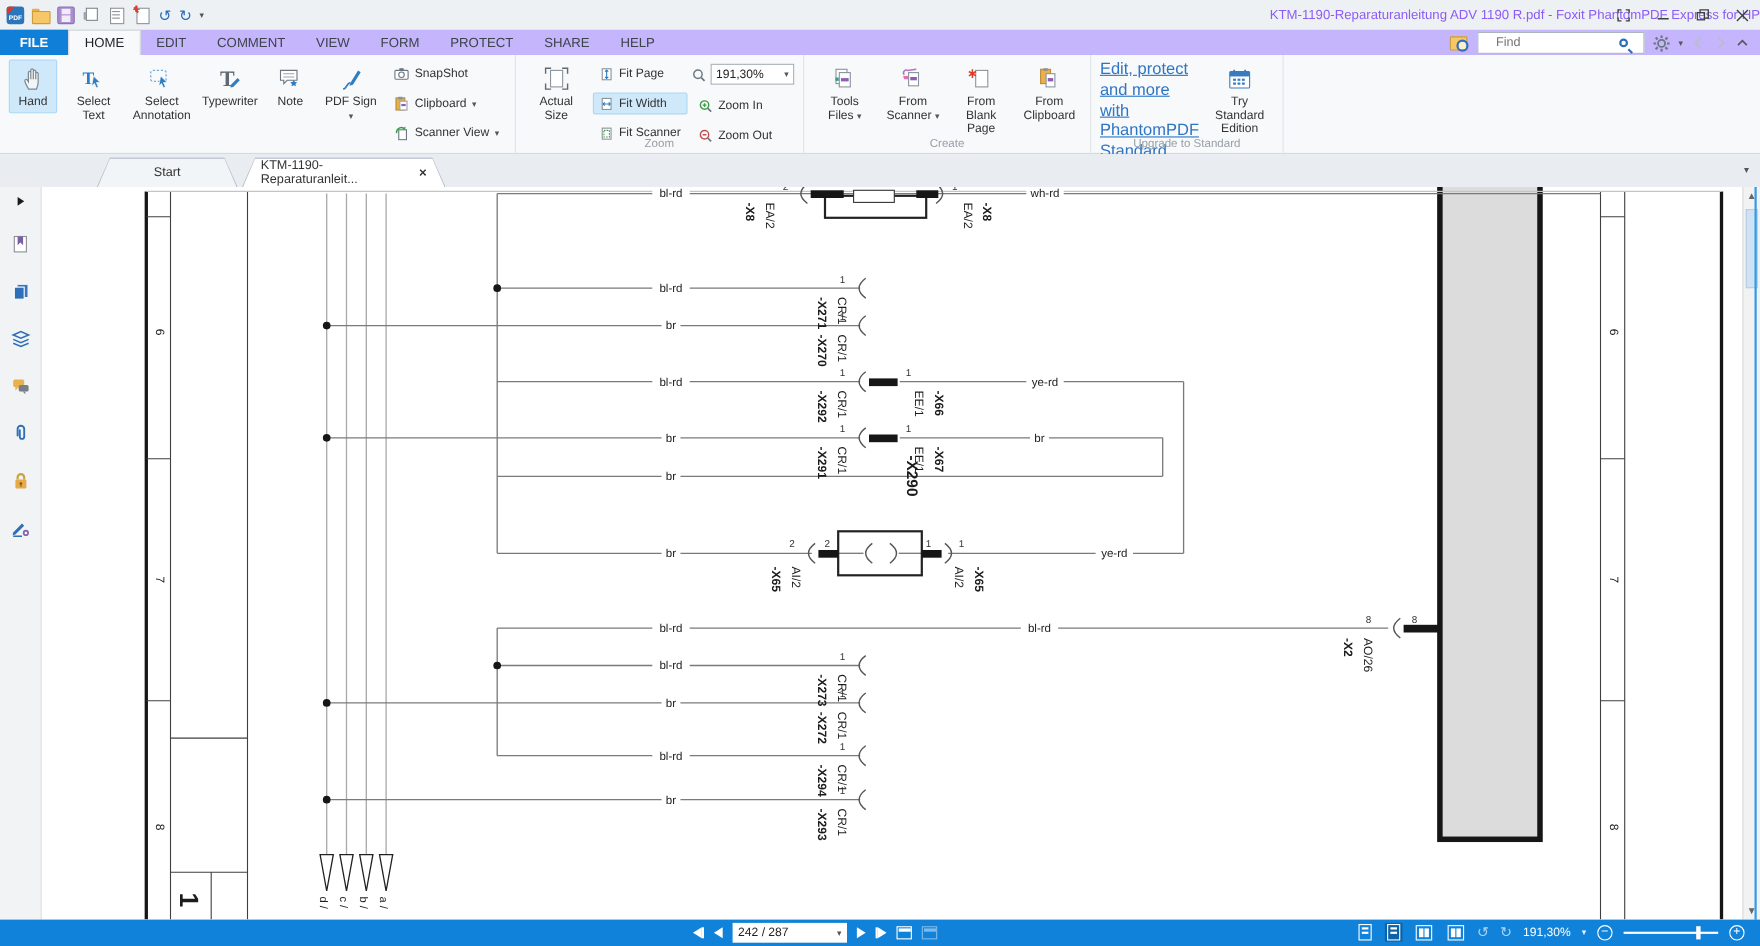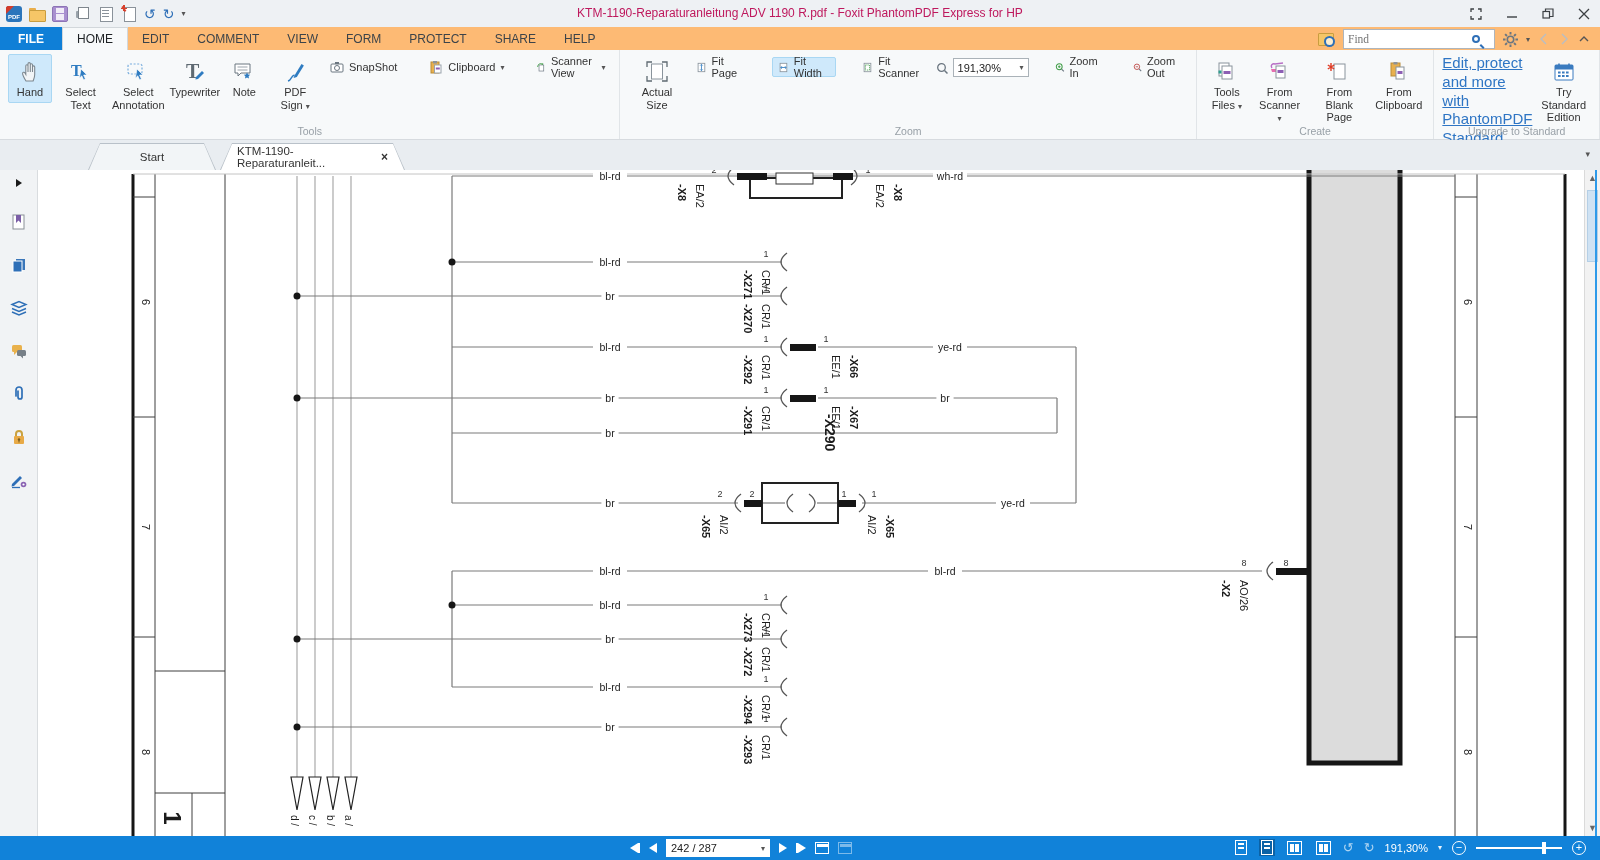--- a/index.html
+++ b/index.html
@@ -19,44 +19,44 @@
 .qi-print::before{content:"";position:absolute;left:1px;top:5px;width:13px;height:7px;background:#9aa3ab;border-radius:1px}
 .qi-print::after{content:"";position:absolute;left:3px;top:1px;width:9px;height:10px;background:#fff;border:1px solid #7e868d}
 .qi-doc::before{content:"";position:absolute;left:2px;top:1px;width:11px;height:13px;background:#fff;border:1px solid #8a929a}
 .qi-doc::after{content:"";position:absolute;left:4px;top:4px;width:7px;height:1.5px;background:#8a929a;box-shadow:0 3px 0 #8a929a,0 6px 0 #8a929a}
 .qi-new::before{content:"";position:absolute;left:3px;top:1px;width:10px;height:13px;background:#fff;border:1px solid #8a929a}
 .qi-new::after{content:"";position:absolute;left:0;top:2px;width:6px;height:1.6px;background:#d8402c;box-shadow:0 0 0 0 #d8402c;transform:rotate(0deg)}
 .qi-new i{position:absolute;left:2.2px;top:-0.2px;width:1.6px;height:6px;background:#d8402c}
 .qi-new b{position:absolute;left:0;top:2px;width:6px;height:1.6px;background:#d8402c;transform:rotate(55deg)}
 .uglyph{font-size:14px;color:#2e6fb7;line-height:16px}
 .caret{font-size:8px;color:#555}
-.titletext{position:absolute;left:0;right:0;top:0;height:27px;line-height:27px;text-align:center;font-size:12px;color:#be185d;pointer-events:none}
+.titletext{position:absolute;left:0;right:0;top:0;height:27px;line-height:27px;text-align:right;font-size:12px;color:#8b5cf6;pointer-events:none}
 .winbtns{position:absolute;right:10px;top:0;height:27px;display:flex;gap:24px;align-items:center;z-index:3}
 .winbtns svg{display:block}
 
-.menurow{position:absolute;top:27px;left:0;width:1600px;height:23px;background:#fdba74;display:flex;align-items:stretch}
+.menurow{position:absolute;top:27px;left:0;width:1600px;height:23px;background:#c4b5fd;display:flex;align-items:stretch}
 .file-tab{width:62px;background:#0f7fd7;color:#fff;font-size:12px;font-weight:bold;display:flex;align-items:center;justify-content:center}
 .mtab{padding:0 14px;font-size:12px;color:#3c4349;display:flex;align-items:center}
 .mtab.active{background:#f7f9fa;border:1px solid #d2d7db;border-bottom:none;color:#1d2124;font-weight:normal}
 .findwrap{position:absolute;left:1318px;top:2px;height:20px;display:flex;align-items:center;gap:8px}
 .fs-icon{width:17px;height:15px;position:relative}
 .fs-icon::before{content:"";position:absolute;left:0;top:1px;width:14px;height:11px;background:#f6c667;border:1px solid #c99d3f;border-radius:1px}
 .fs-icon::after{content:"";position:absolute;right:0;bottom:0;width:7px;height:7px;border:2px solid #2e6fb7;border-radius:50%;background:rgba(255,255,255,.7)}
 .findbox{width:152px;height:20px;border:1px solid #aeb5bc;background:#fff;position:relative;display:flex;align-items:center}
-.findbox input{border:none;outline:none;width:126px;padding:0 4px;font-size:11.5px;font-family:Liberation Serif, serif;color:#333;background:transparent}
+.findbox input{border:none;outline:none;width:126px;padding:0 16px;font-size:11.5px;font-family:Liberation Sans, sans-serif;color:#333;background:transparent}
 .mag{width:8px;height:8px;border:2px solid #2e6fb7;border-radius:50%;position:relative;margin-left:2px}
 .mag::after{content:"";position:absolute;left:7px;top:7px;width:5px;height:2px;background:#2e6fb7;transform:rotate(45deg);transform-origin:0 0}
 
 .ribbon{position:absolute;top:50px;left:0;width:1600px;height:90px;background:#f7f9fa;border-bottom:1px solid #d7dbdf;display:flex}
 .rgroup{position:relative;height:100%;border-right:1px solid #e1e5e8;padding:4px 8px 14px 8px;display:flex;align-items:flex-start;gap:4px}
 .glabel{position:absolute;bottom:2px;left:0;right:0;text-align:center;font-size:10.5px;color:#98a0a7}
 .rbtn{display:flex;flex-direction:column;align-items:center;justify-content:flex-start;min-width:44px;max-width:58px;padding:3px 3px;border:1px solid transparent;border-radius:2px;font-size:11px;color:#333;text-align:center;line-height:1.15;cursor:default}
 .rbtn.sel{background:#cfe9fb;border-color:#a9d7f3}
 .ric{height:28px;display:flex;align-items:center;justify-content:center}
-.scol{display:flex;flex-direction:row;gap:20px;margin-top:3px}
+.scol{display:flex;flex-direction:column;gap:7px;margin-top:3px}
 .sbtn{display:flex;align-items:center;gap:5px;font-size:11px;color:#333;height:20px;padding:0 5px;border:1px solid transparent;border-radius:2px}
 .sbtn.sel{background:#cfe9fb;border-color:#a9d7f3}
 .zoombox{width:76px;height:19px;border:1px solid #aab2b8;background:#fff;font-size:11px;color:#222;display:flex;align-items:center;justify-content:space-between;padding:0 4px;margin:1px 0 2px 0}
 .uplink{width:92px;font-size:15px;line-height:1.25;color:#2e75c4;text-decoration:underline;margin-top:0}
 .i24{width:24px;height:24px}.i14{width:14px;height:14px}.i13{width:13px;height:13px}
 
 .tabbar{position:absolute;top:140px;left:0;width:1600px;height:30px;background:#e9edf1}
 .dtab{position:absolute;top:3px;height:27px;clip-path:polygon(12px 0,calc(100% - 12px) 0,100% 100%,0 100%);background:#b9c1c9}
 .dtab-in{position:absolute;inset:1px 1px 0 1px;clip-path:polygon(11px 0,calc(100% - 11px) 0,100% 100%,0 100%);background:#f2f5f7;display:flex;align-items:center;justify-content:center;font-size:11.5px;color:#333;gap:10px;padding:0 16px}
 .dtab.active .dtab-in{background:#fff}
@@ -247,21 +247,20 @@
       <div class="sbtn">
         <svg class="i14" viewBox="0 0 14 14">
             <rect x="4.5" y="4" width="7" height="9" fill="#fff" stroke="#6b7680"></rect>
             <path d="M2.5 7A4.5 4.5 0 0 1 10 3.2" fill="none" stroke="#3f9d46" stroke-width="1.3"></path>
             <path d="M10.8 1l-.6 2.8L7.5 3" fill="#3f9d46"></path>
           </svg>
         <span>Scanner View</span>
           <span class="caret">▾</span>
       </div>
     </div>
-    <div class="glabel">Tools</div>
   </div>
 
   <div class="rgroup">
     <div class="rbtn">
       <span class="ric">
           <svg class="i24" viewBox="0 0 24 24">
             <rect x="6.5" y="4" width="11" height="15" fill="#fff" stroke="#8a949c"></rect>
             <path d="M2 7V2h5M22 7V2h-5M2 16v5h5M22 16v5h-5" fill="none" stroke="#5f6a72" stroke-width="1.3"></path>
           </svg>
         </span>

